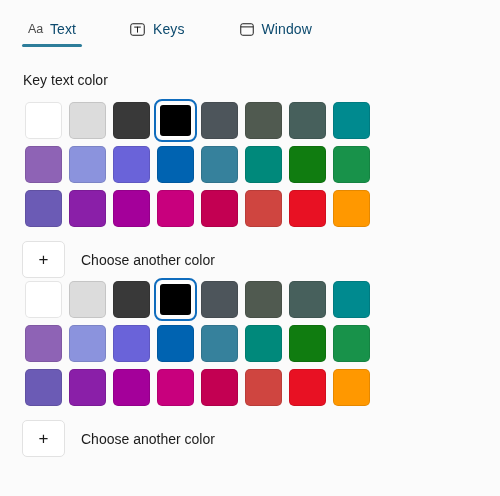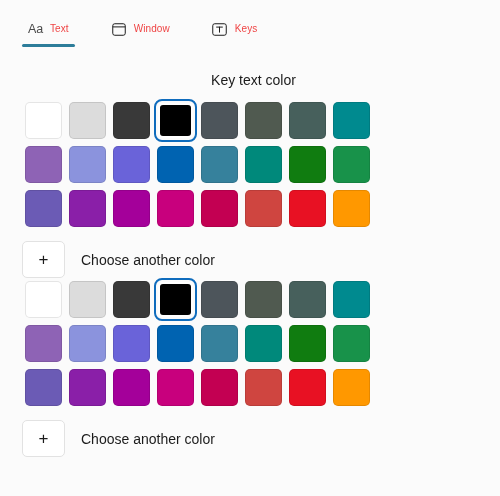--- a/index.html
+++ b/index.html
@@ -14,42 +14,42 @@
     color: #1b1b1b;
     overflow: hidden;
     -webkit-font-smoothing: antialiased;
   }
 
   
   .tabstrip {
     display: flex;
     align-items: flex-start;
     padding: 18px 0 0 22px;
-    gap: 0;
+    gap: 12px;
   }
   .tab {
     display: flex;
     flex-direction: column;
     align-items: center;
     cursor: pointer;
     padding: 0;
     margin-right: 30px;
     background: none;
     border: none;
   }
   .tab-inner {
     display: flex;
     align-items: center;
     gap: 7px;
     padding: 2px 6px 6px 6px;
   }
   .tab-label {
-    font-size: 10px;
+    font-size: 14px;
     line-height: 18px;
-    color: #ef4444;
+    color: #0c4a6e;
     letter-spacing: 0.1px;
     white-space: nowrap;
   }
   .tab-icon {
     display: inline-flex;
     align-items: center;
     justify-content: center;
     width: 16px;
     height: 16px;
     color: #1b1b1b;
@@ -68,21 +68,20 @@
     width: 100%;
     background: transparent;
   }
   .tab.active .tab-underline {
     background: #2d7d9a;
   }
 
   
   .section {
     padding: 0 16px 0 22px;
-    text-align: center;
   }
   .section-title {
     font-size: 14px;
     line-height: 18px;
     color: #1b1b1b;
     margin: 24px 0 10px 1px;
   }
   .section.second .section-title {
     margin-top: 32px;
   }
@@ -164,43 +163,43 @@
     <div class="tab-inner">
       <span class="tab-icon aa">Aa</span>
       <span class="tab-label">Text</span>
     </div>
     <div class="tab-underline" style="background: rgb(45, 125, 154);"></div>
   </div>
 
   <div class="tab">
     <div class="tab-inner">
       <span class="tab-icon">
+        <svg width="15" height="13" viewBox="0 0 15 13" aria-hidden="true">
+          <rect x="0.75" y="0.75" width="13.5" height="11.5" rx="2" fill="none" stroke="#1b1b1b" stroke-width="1"></rect>
+          <path d="M4.6 4.1 H10.4 M7.5 4.1 V9.2" fill="none" stroke="#1b1b1b" stroke-width="1" stroke-linecap="round"></path>
+        </svg>
+      </span>
+      <span class="tab-label">Keys</span>
+    </div>
+    <div class="tab-underline"></div>
+  </div>
+
+  <div class="tab">
+    <div class="tab-inner">
+      <span class="tab-icon">
         <svg width="14" height="13" viewBox="0 0 14 13" aria-hidden="true">
           <rect x="0.75" y="0.75" width="12.5" height="11.5" rx="2" fill="none" stroke="#1b1b1b" stroke-width="1"></rect>
           <path d="M0.9 3.9 H13.1" fill="none" stroke="#1b1b1b" stroke-width="1"></path>
         </svg>
       </span>
       <span class="tab-label">Window</span>
     </div>
     <div class="tab-underline"></div>
   </div>
 
-  <div class="tab">
-    <div class="tab-inner">
-      <span class="tab-icon">
-        <svg width="15" height="13" viewBox="0 0 15 13" aria-hidden="true">
-          <rect x="0.75" y="0.75" width="13.5" height="11.5" rx="2" fill="none" stroke="#1b1b1b" stroke-width="1"></rect>
-          <path d="M4.6 4.1 H10.4 M7.5 4.1 V9.2" fill="none" stroke="#1b1b1b" stroke-width="1" stroke-linecap="round"></path>
-        </svg>
-      </span>
-      <span class="tab-label">Keys</span>
-    </div>
-    <div class="tab-underline"></div>
-  </div>
-
 </div>
 
 <div class="section first">
   <div class="section-title">Key text color</div>
   <div class="swatch-grid">
       <div class="swatch">
         <div class="swatch-fill" style="background: rgb(255, 255, 255);"></div>
       </div>
       <div class="swatch">
         <div class="swatch-fill" style="background: rgb(220, 220, 220);"></div>

